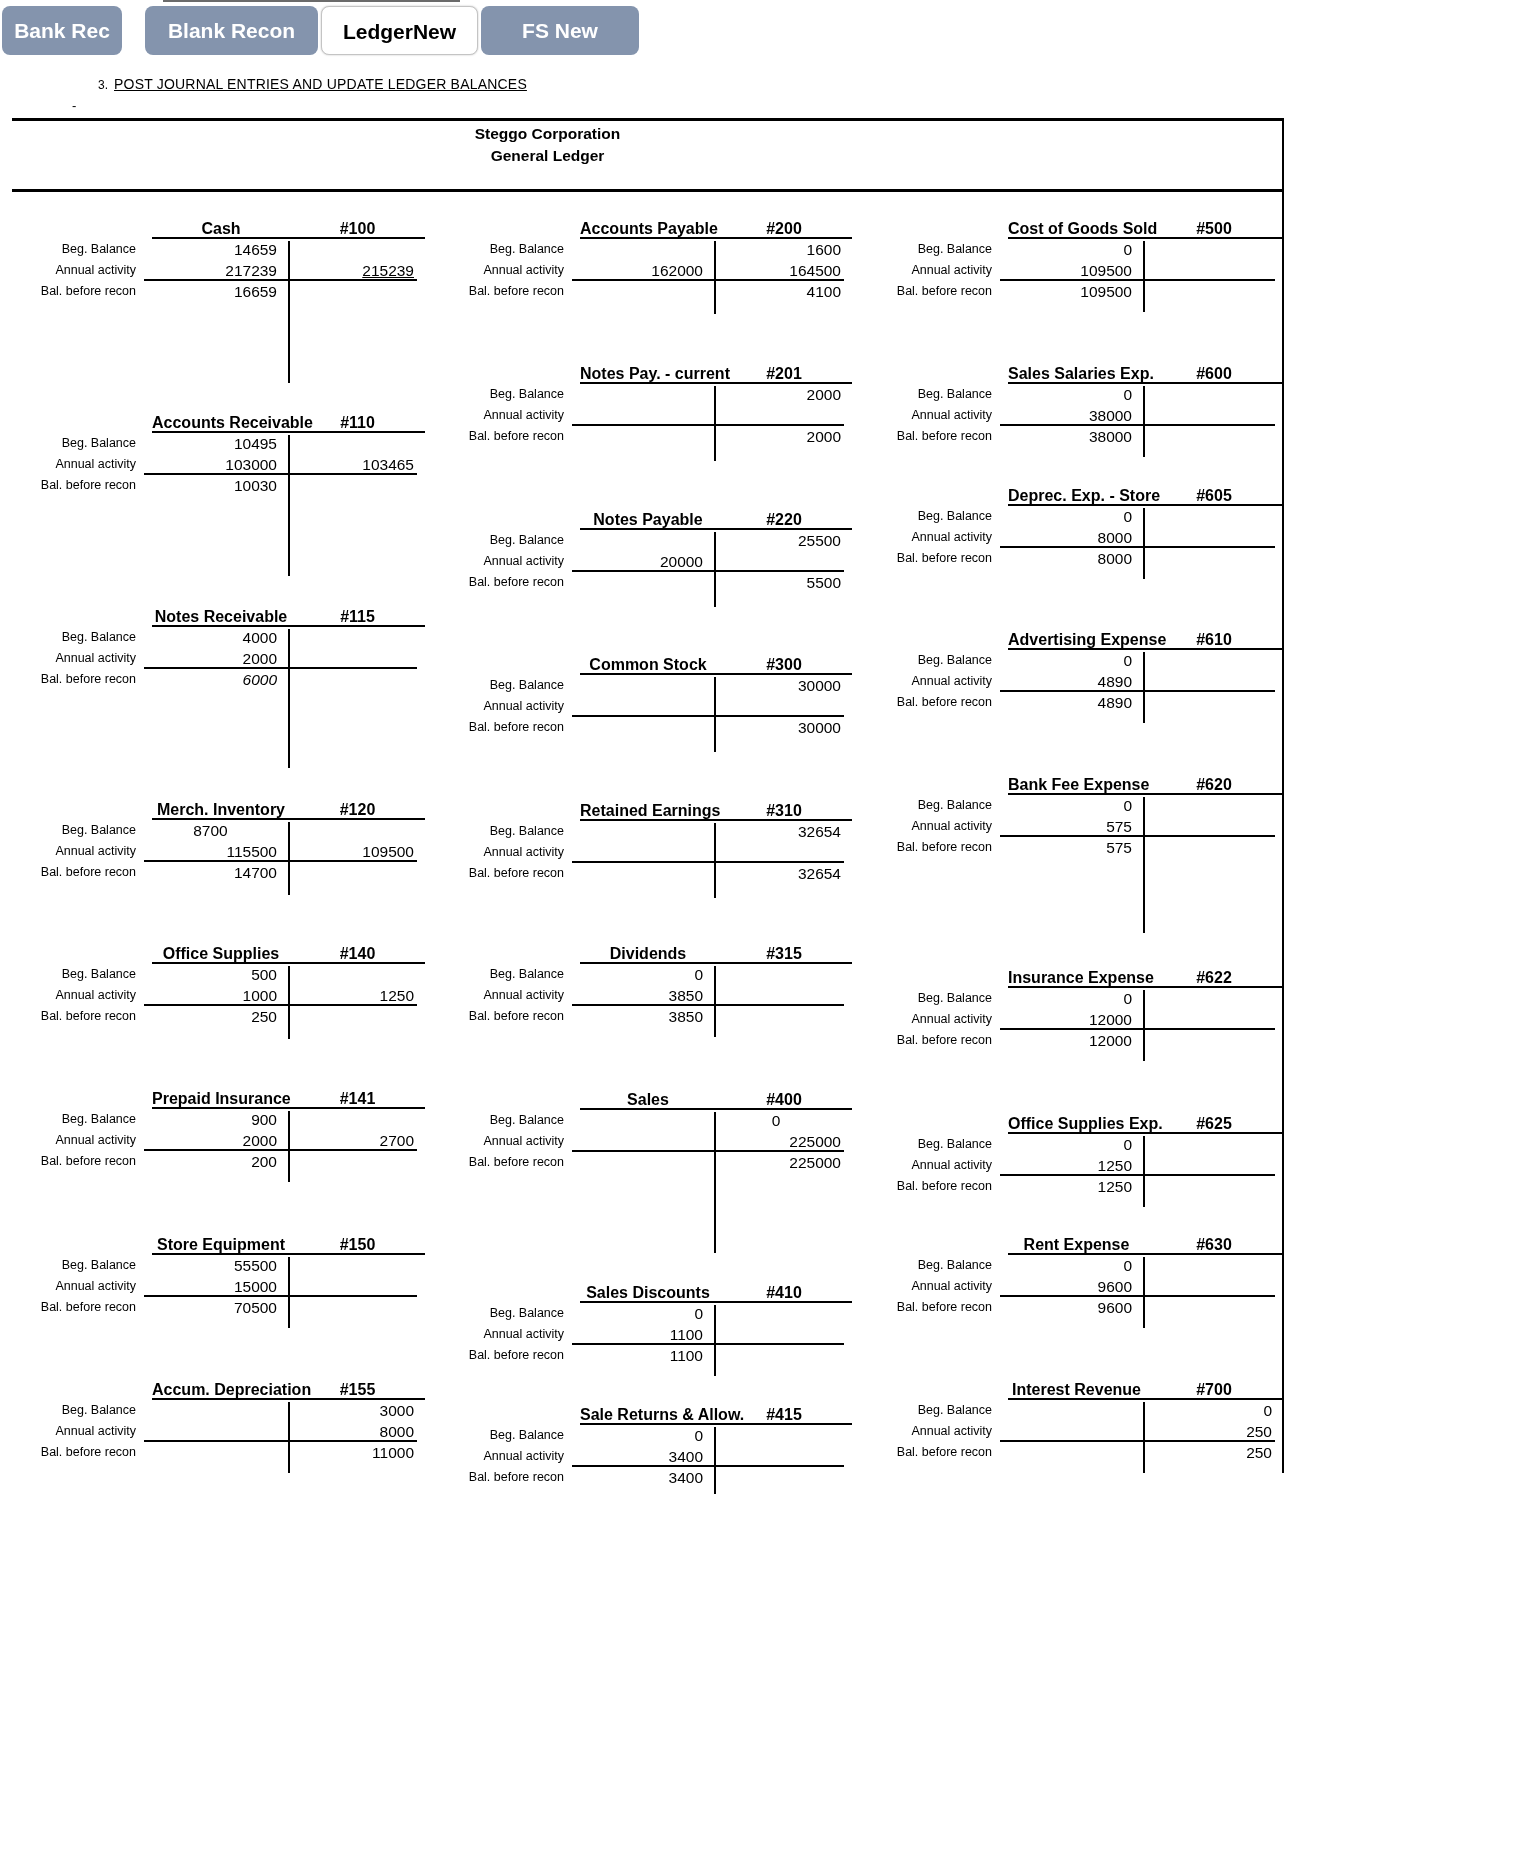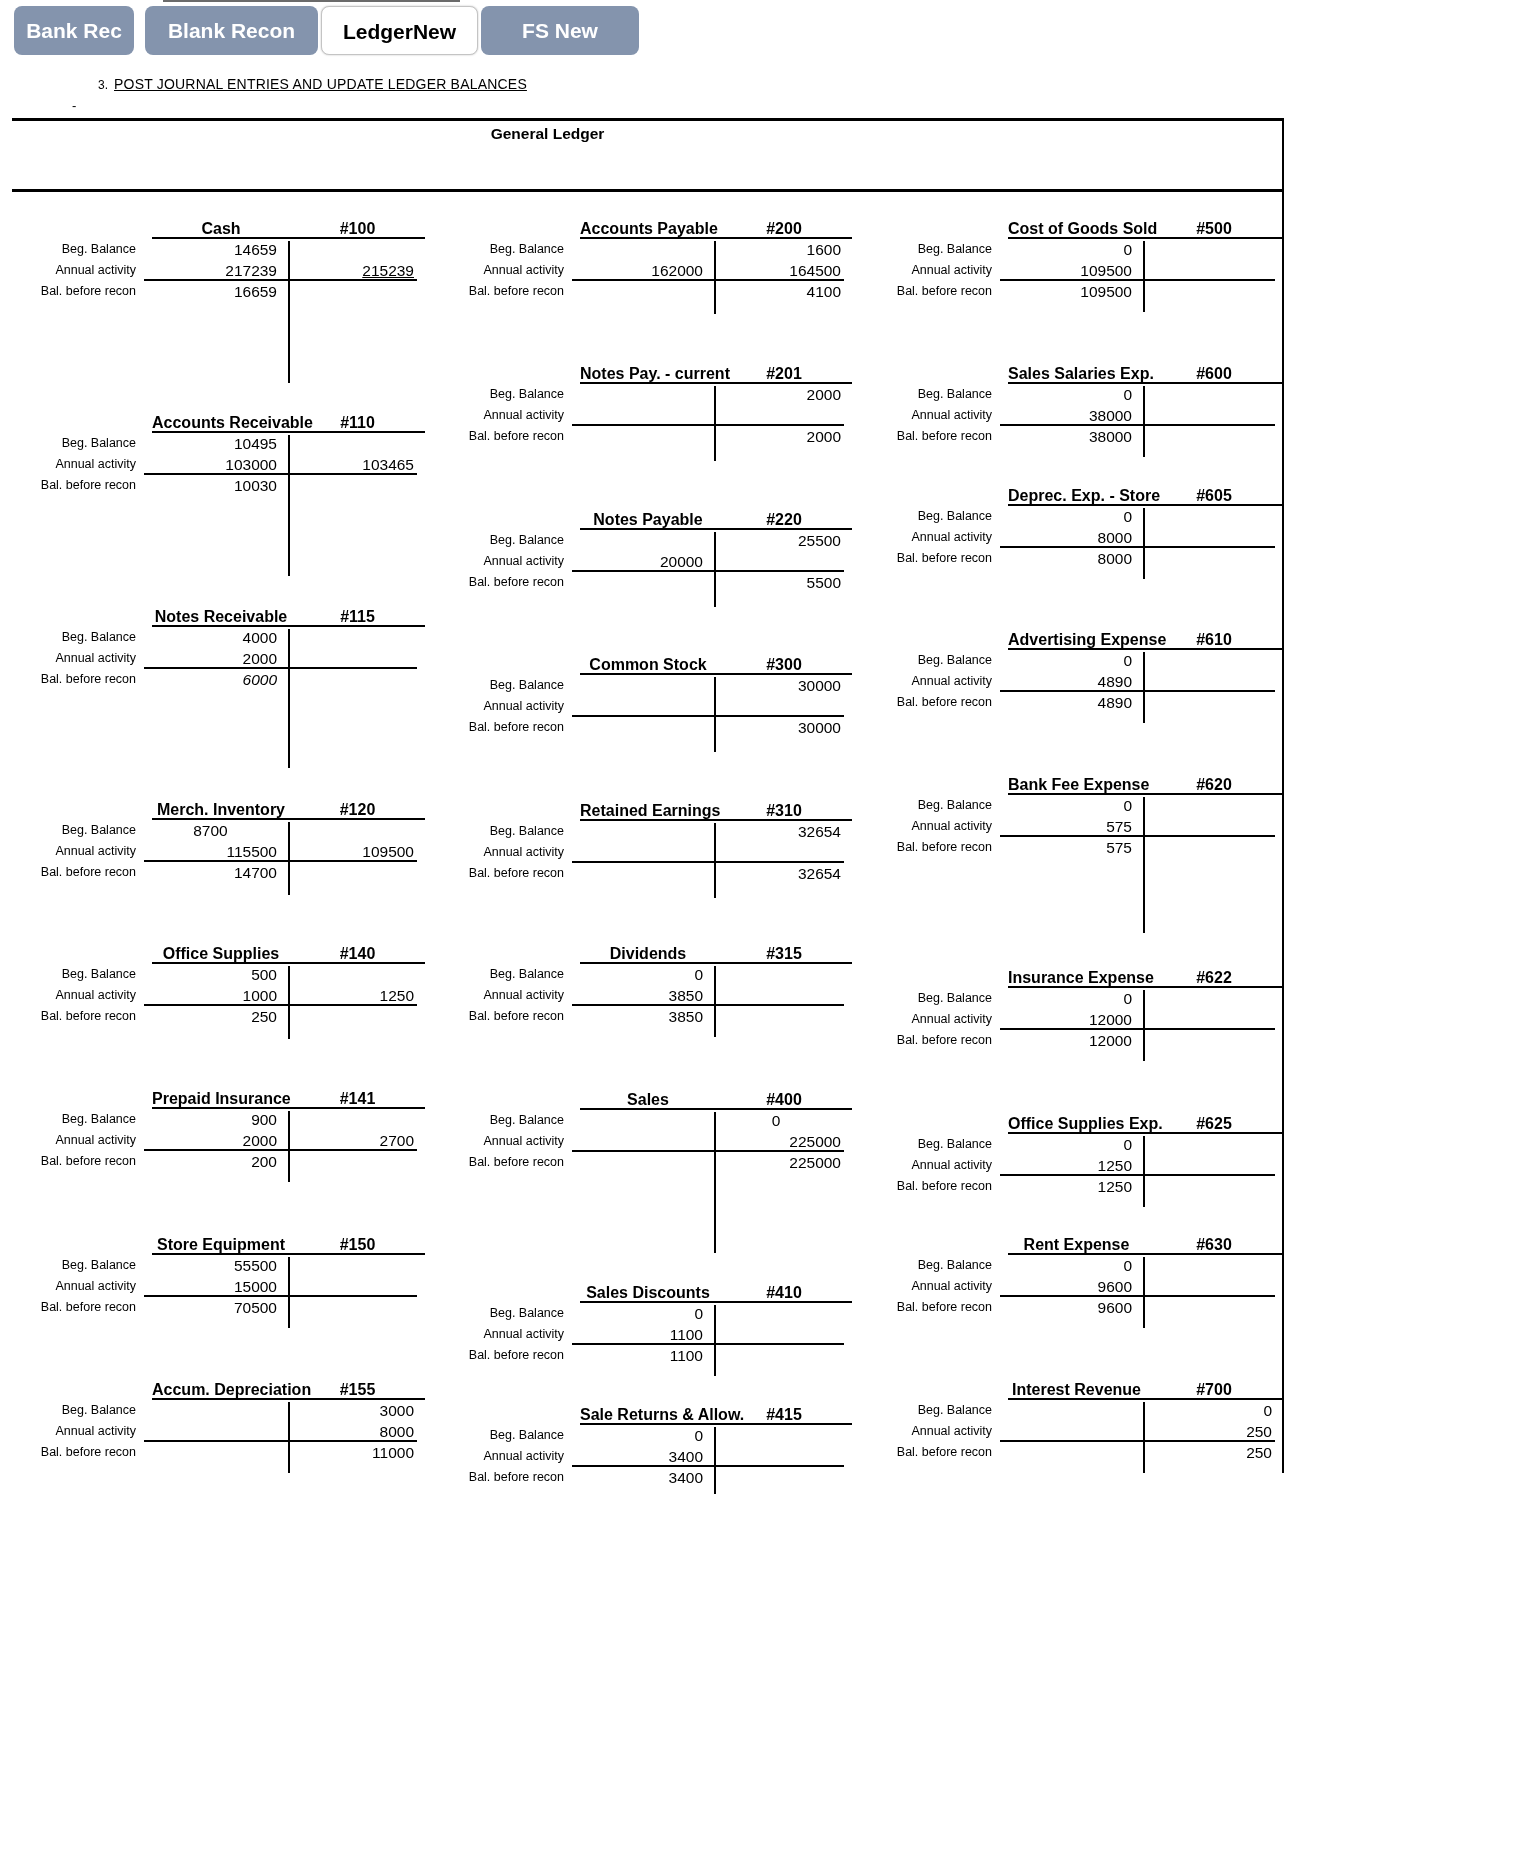--- a/index.html
+++ b/index.html
@@ -39,36 +39,37 @@
   .dr { padding-right:5px; }
   .cr { padding-right:3px; }
   .cr.ctr { text-align:center; padding-right:0; }
   .tdiv { position:absolute; width:2px; background:#000; }
 </style>
 </head>
 <body>
 
 <div class="topfrag"></div>
 <div>
-  <div class="tab" style="left:14px;width:120px">Bank Rec</div>
+  <div class="tab" style="left:2px;width:120px">Bank Rec</div>
   <div class="tab" style="left:145px;width:173px">Blank Recon</div>
   <div class="tab active" style="left:321px;width:157px">LedgerNew</div>
   <div class="tab" style="left:481px;width:158px">FS New</div>
 </div>
 
 <div class="heading">
   <span class="hnum">3.</span><span class="htext">POST JOURNAL ENTRIES AND UPDATE LEDGER BALANCES</span>
 </div>
 <div class="stray">-</div>
 
 <div class="hline" style="left:12px; top:118px; width:1272px;"></div>
 <div class="hline" style="left:12px; top:189px; width:1272px;"></div>
 <div class="vline" style="left:1282px; top:118px; height:1355px;"></div>
 
 <div class="ledger-header">
+  <div>Steggo Corporation</div>
   <div>General Ledger</div>
 </div>
 
 <div id="accounts">
     <div class="account" style="left: -58px; top: 218px; width: 483px; height: 165px;">
       <div class="trow" style="margin-left: 210px; width: 273px;">
         <div class="tname" style="width: 138px;">Cash</div>
         <div class="tnum" style="width: 135px;">#100</div>
       </div>
       <div class="row">

